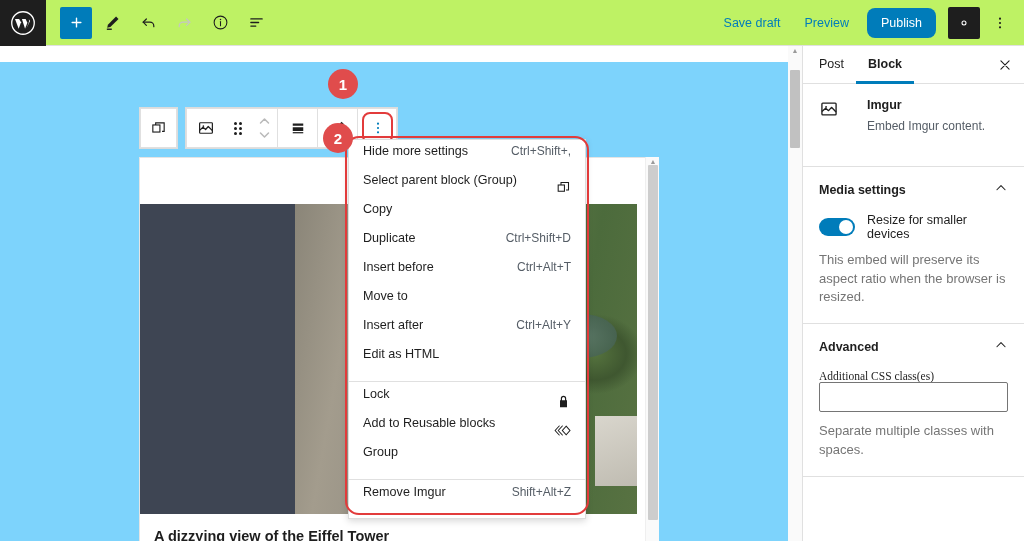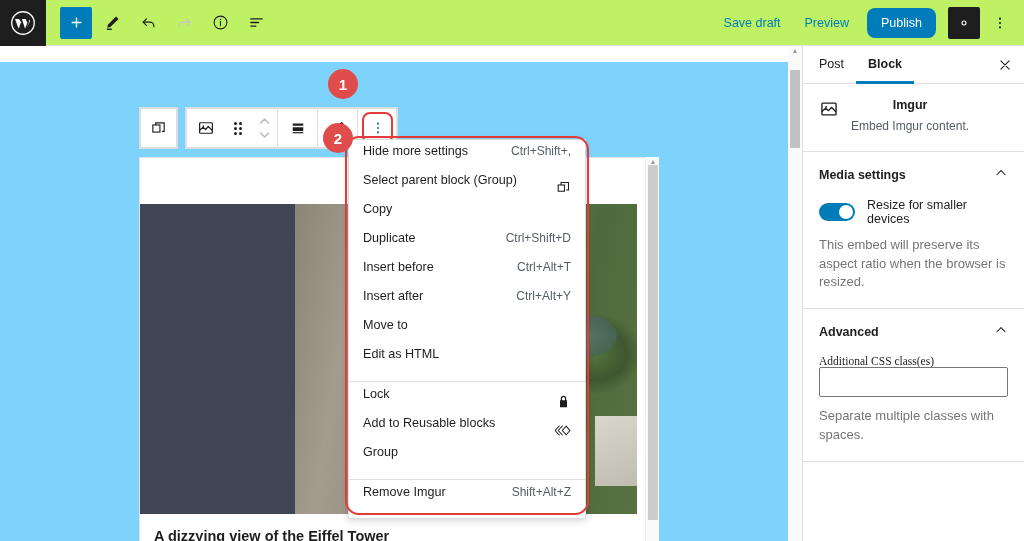--- a/index.html
+++ b/index.html
@@ -207,23 +207,22 @@
     font-size: 12.5px; padding: 11px 12px 10px; cursor: pointer;
     color: #1e1e1e; background: none; border: none; font-family: inherit;
     border-bottom: 3px solid transparent; height: 38px;
   }
   .sb-tab.active { font-weight: bold; border-bottom-color: #007cba; }
   .sb-close {
     margin-left: auto; width: 30px; height: 30px; background: none; border: none;
     cursor: pointer; display: flex; align-items: center; justify-content: center;
   }
   .sb-block-card {
-    display: flex; gap: 12px; padding: 14px 16px 16px;
+    display: flex; gap: 28px; padding: 14px 16px 31px;
     border-bottom: 1px solid #e0e0e0;
-    text-align: center;
   }
   .sb-block-icon { margin-top: 1px; color: #1e1e1e; }
   .sb-block-title { font-size: 12.5px; font-weight: bold; margin-bottom: 6px; }
   .sb-block-desc { font-size: 12px; color: #555d66; line-height: 1.4; }
   .sb-section {
     padding: 14px 16px 16px; border-bottom: 1px solid #e0e0e0;
   }
   .sb-section-head {
     display: flex; align-items: center; justify-content: space-between;
     cursor: pointer; margin-bottom: 14px;
@@ -449,26 +448,26 @@
     </div>
     <div class="menu-item">
       <span class="mlabel">Duplicate</span>
       <span class="mshort">Ctrl+Shift+D</span>
     </div>
     <div class="menu-item">
       <span class="mlabel">Insert before</span>
       <span class="mshort">Ctrl+Alt+T</span>
     </div>
     <div class="menu-item">
+      <span class="mlabel">Move to</span>
+      <span class="mshort"></span>
+    </div>
+    <div class="menu-item">
       <span class="mlabel">Insert after</span>
       <span class="mshort">Ctrl+Alt+Y</span>
-    </div>
-    <div class="menu-item">
-      <span class="mlabel">Move to</span>
-      <span class="mshort"></span>
     </div>
     <div class="menu-item">
       <span class="mlabel">Edit as HTML</span>
       <span class="mshort"></span>
     </div>
 
     <div class="menu-div"></div>
 
     <div class="menu-item">
       <span class="mlabel">Lock</span>

